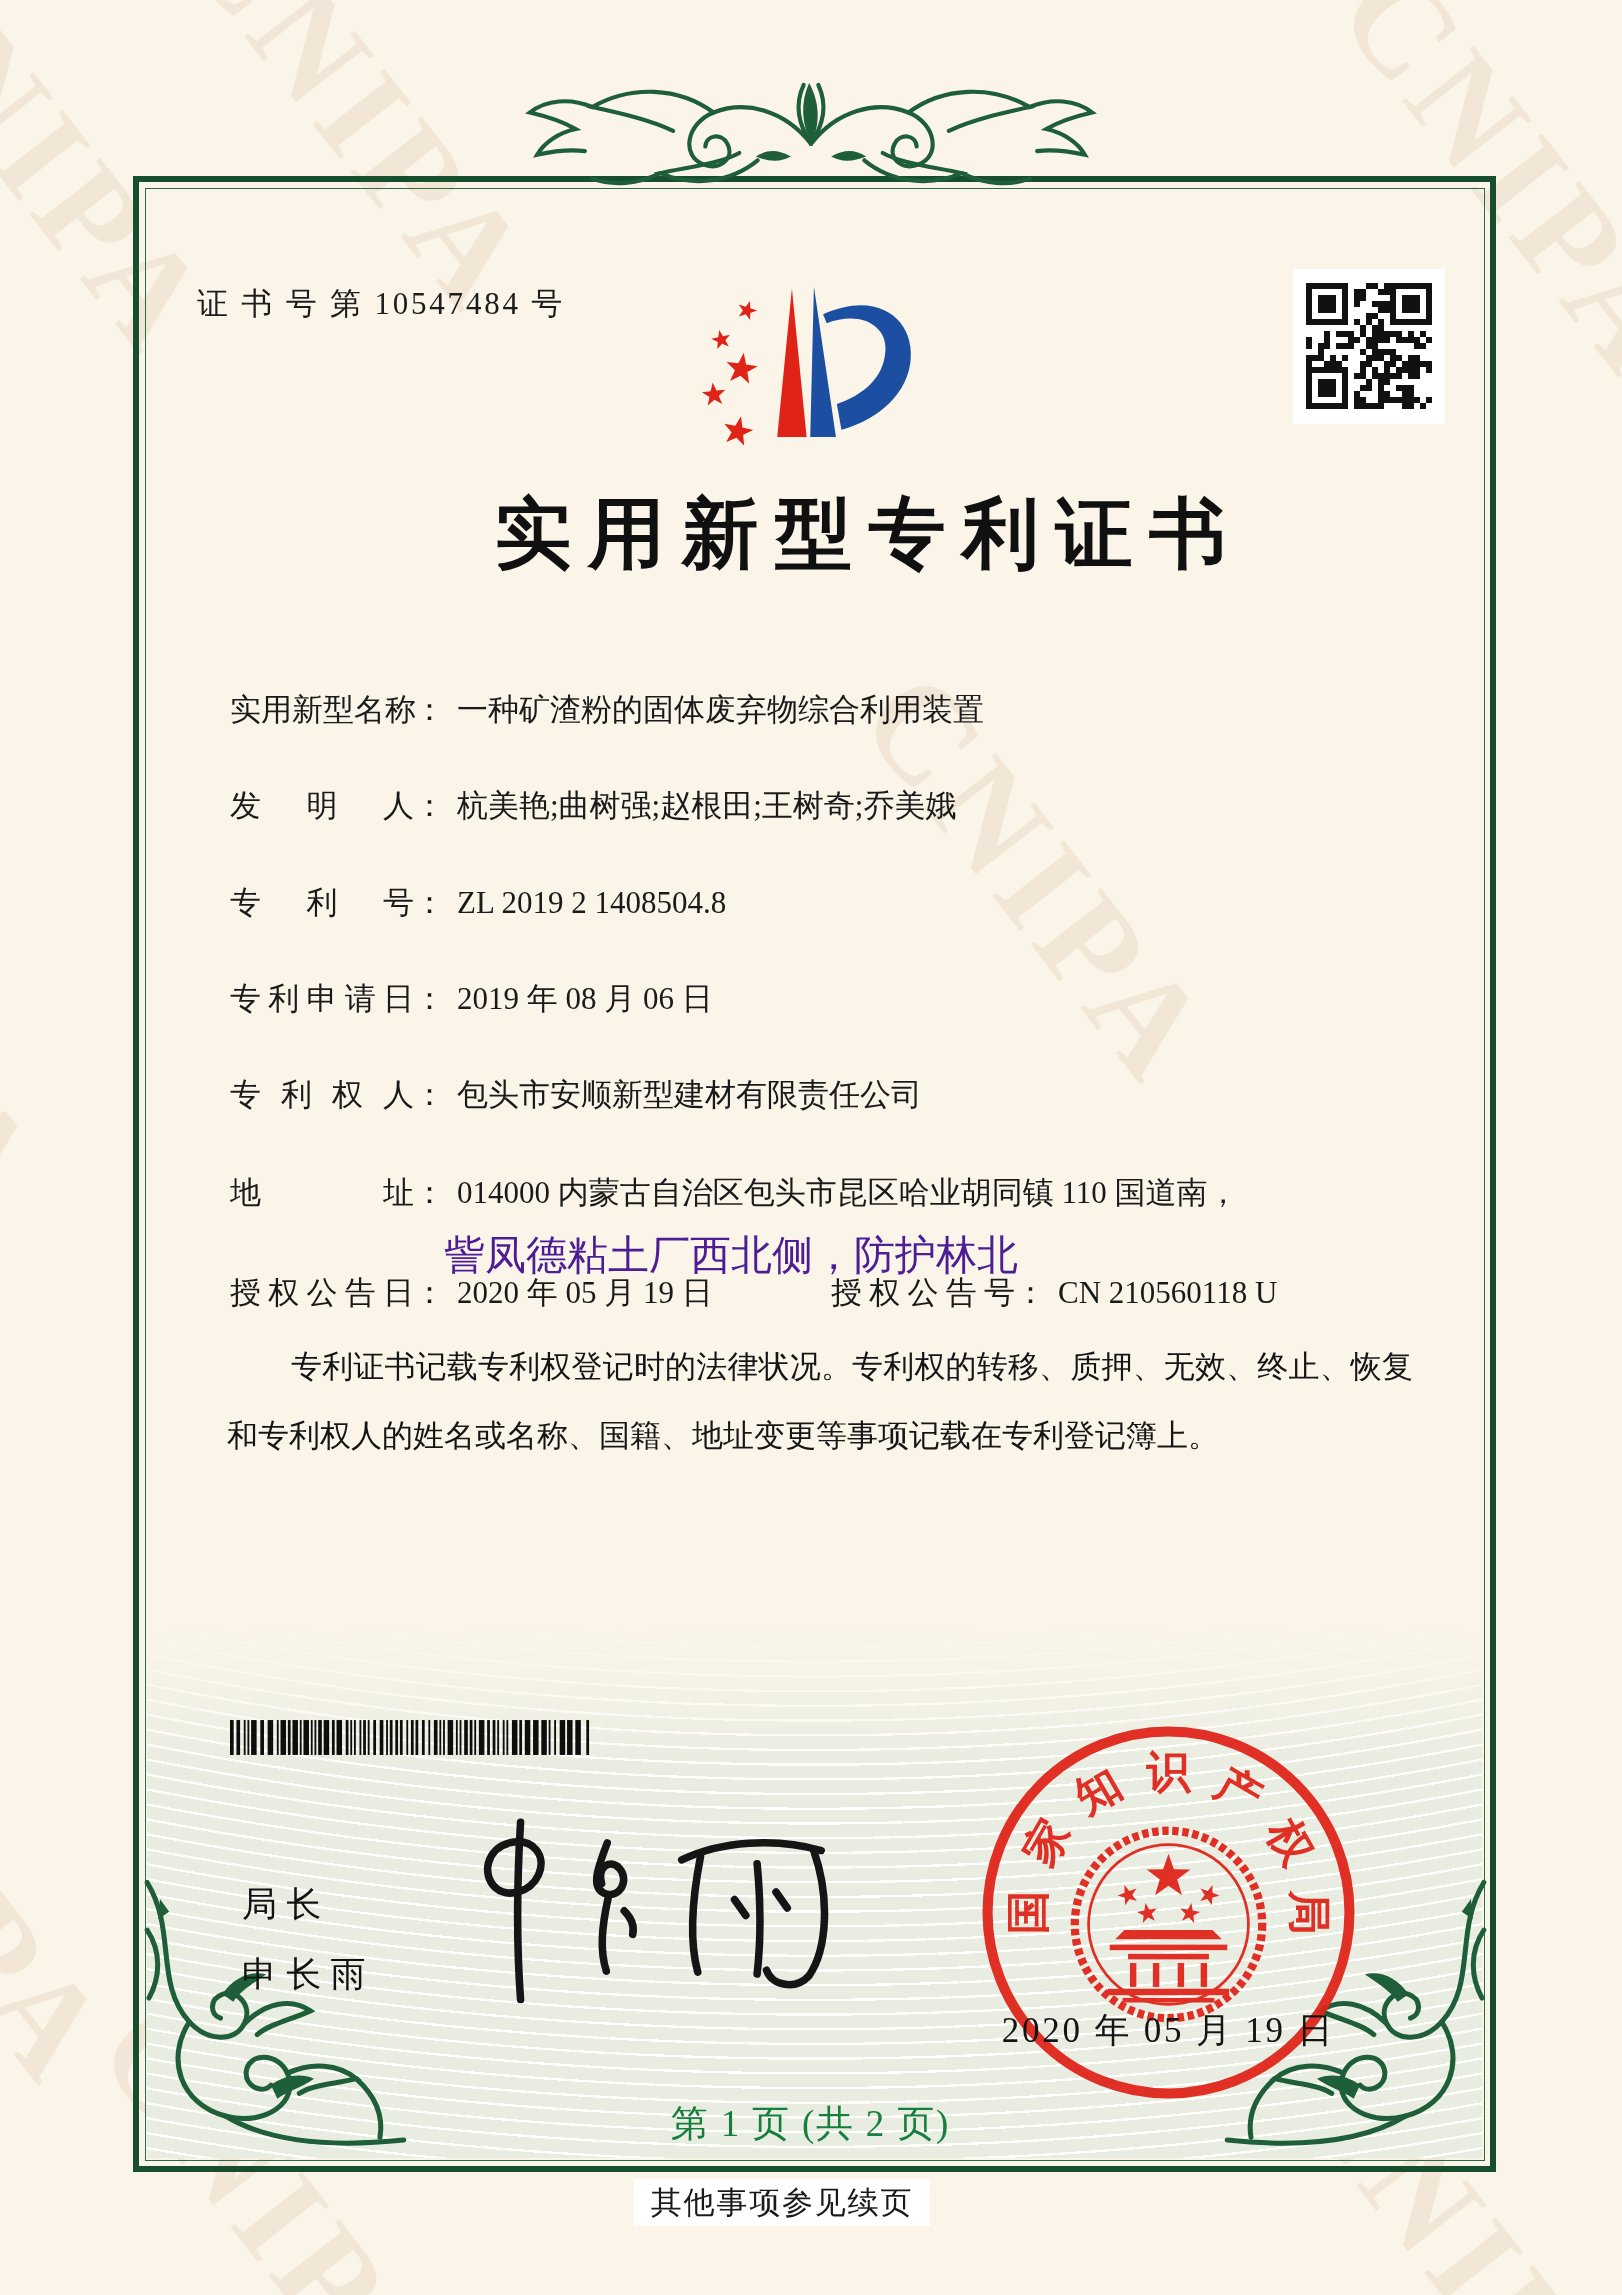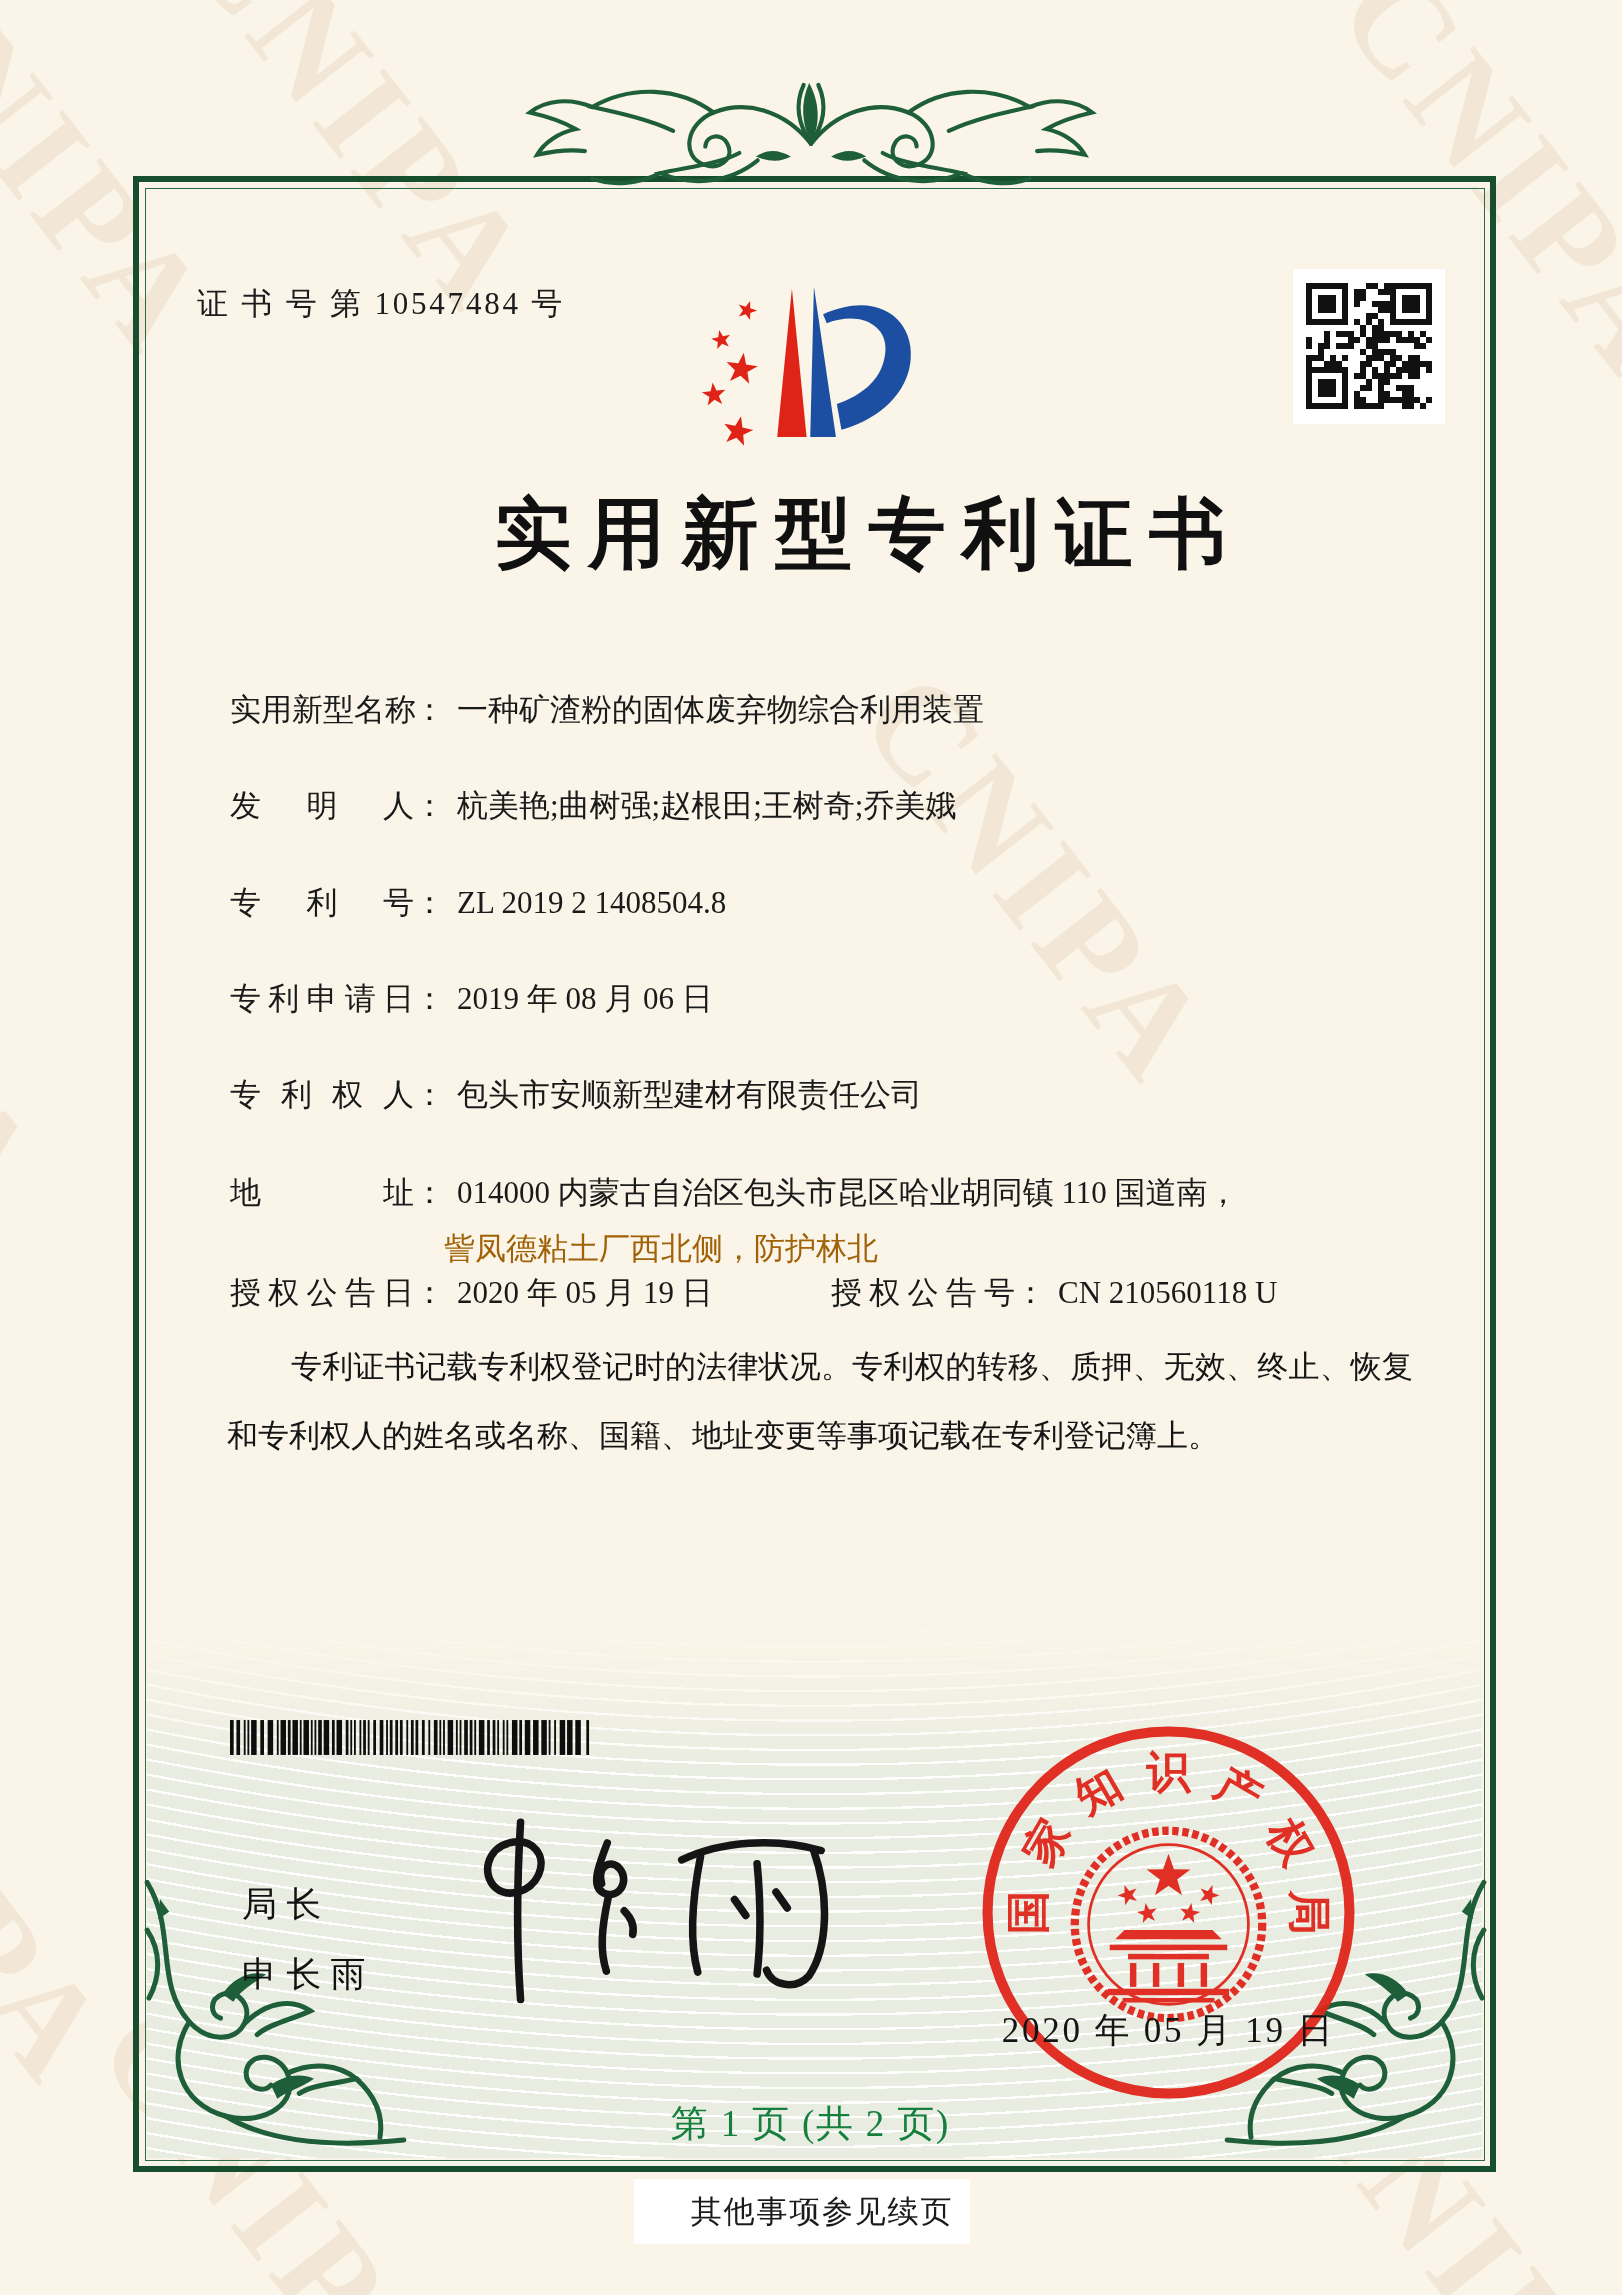--- a/index.html
+++ b/index.html
@@ -29,40 +29,40 @@
   .title{left:133px;width:1471px;top:483px;text-align:center;font-size:77px;font-weight:700;
          letter-spacing:16.5px;color:#101010;}
   .qr-box{left:1293px;top:269px;width:152px;height:155px;background:#fff;}
   .qr-box svg{position:absolute;left:13px;top:13.8px;}
 
   .row{left:230px;font-size:31px;color:#1a1a1a;line-height:39px;white-space:nowrap;}
   .row-label{display:inline-block;width:184px;text-align:justify;text-align-last:justify;
              vertical-align:top;}
   .row-colon{display:inline-block;vertical-align:top;}
   .row-value{display:inline-block;vertical-align:top;margin-left:12px;}
-  .addr2{left:444px;font-size:31px;color:#a16207;white-space:nowrap;}
+  .addr2{left:444px;font-size:41px;color:#4c1d95;white-space:nowrap;}
 
   .paras{left:227px;top:1332px;width:1186px;font-size:31px;line-height:69px;color:#151515;
          text-align:justify;z-index:4;}
   .paras p{margin:0;text-indent:64px;}
 
   .barcode{left:230px;top:1720px;z-index:4;}
   .sig-title{left:242px;top:1881px;font-size:35px;letter-spacing:9.2px;color:#111;font-family:Liberation Serif, serif;}
   .sig-name{left:242px;top:1951px;font-size:35px;letter-spacing:9.2px;color:#111;}
   .signature{left:464px;top:1807px;z-index:4;}
 
   .seal{left:971px;top:1715px;z-index:5;opacity:.94;}
   .seal-date{left:971px;top:2007px;width:395px;text-align:center;font-size:35px;
              letter-spacing:2.8px;color:#141414;z-index:6;}
 
   .page-info{left:30px;width:1561px;top:2099px;text-align:center;font-size:37px;
              letter-spacing:1.8px;color:#15803d;z-index:4;}
-  .note-box{left:634px;top:2179px;width:296px;height:65px;background:#ffffff;z-index:4;
+  .note-box{left:634px;top:2179px;width:296px;height:47px;background:#ffffff;z-index:4;
             display:flex;align-items:center;justify-content:center;font-size:31px;
-            letter-spacing:1.8px;color:#1a1a1a;padding-left:40px;}
+            letter-spacing:1.8px;color:#1a1a1a;}
 </style>
 </head>
 <body>
 
 <div class="page">
 
   <div class="wm" style="left:-46px;top:-87px">CNIPA</div>
   <div class="wm" style="left:275px;top:-129px">CNIPA</div>
   <div class="wm" style="left:1433px;top:-64px">CNIPA</div>
   <div class="wm" style="left:955px;top:643px">CNIPA</div>

